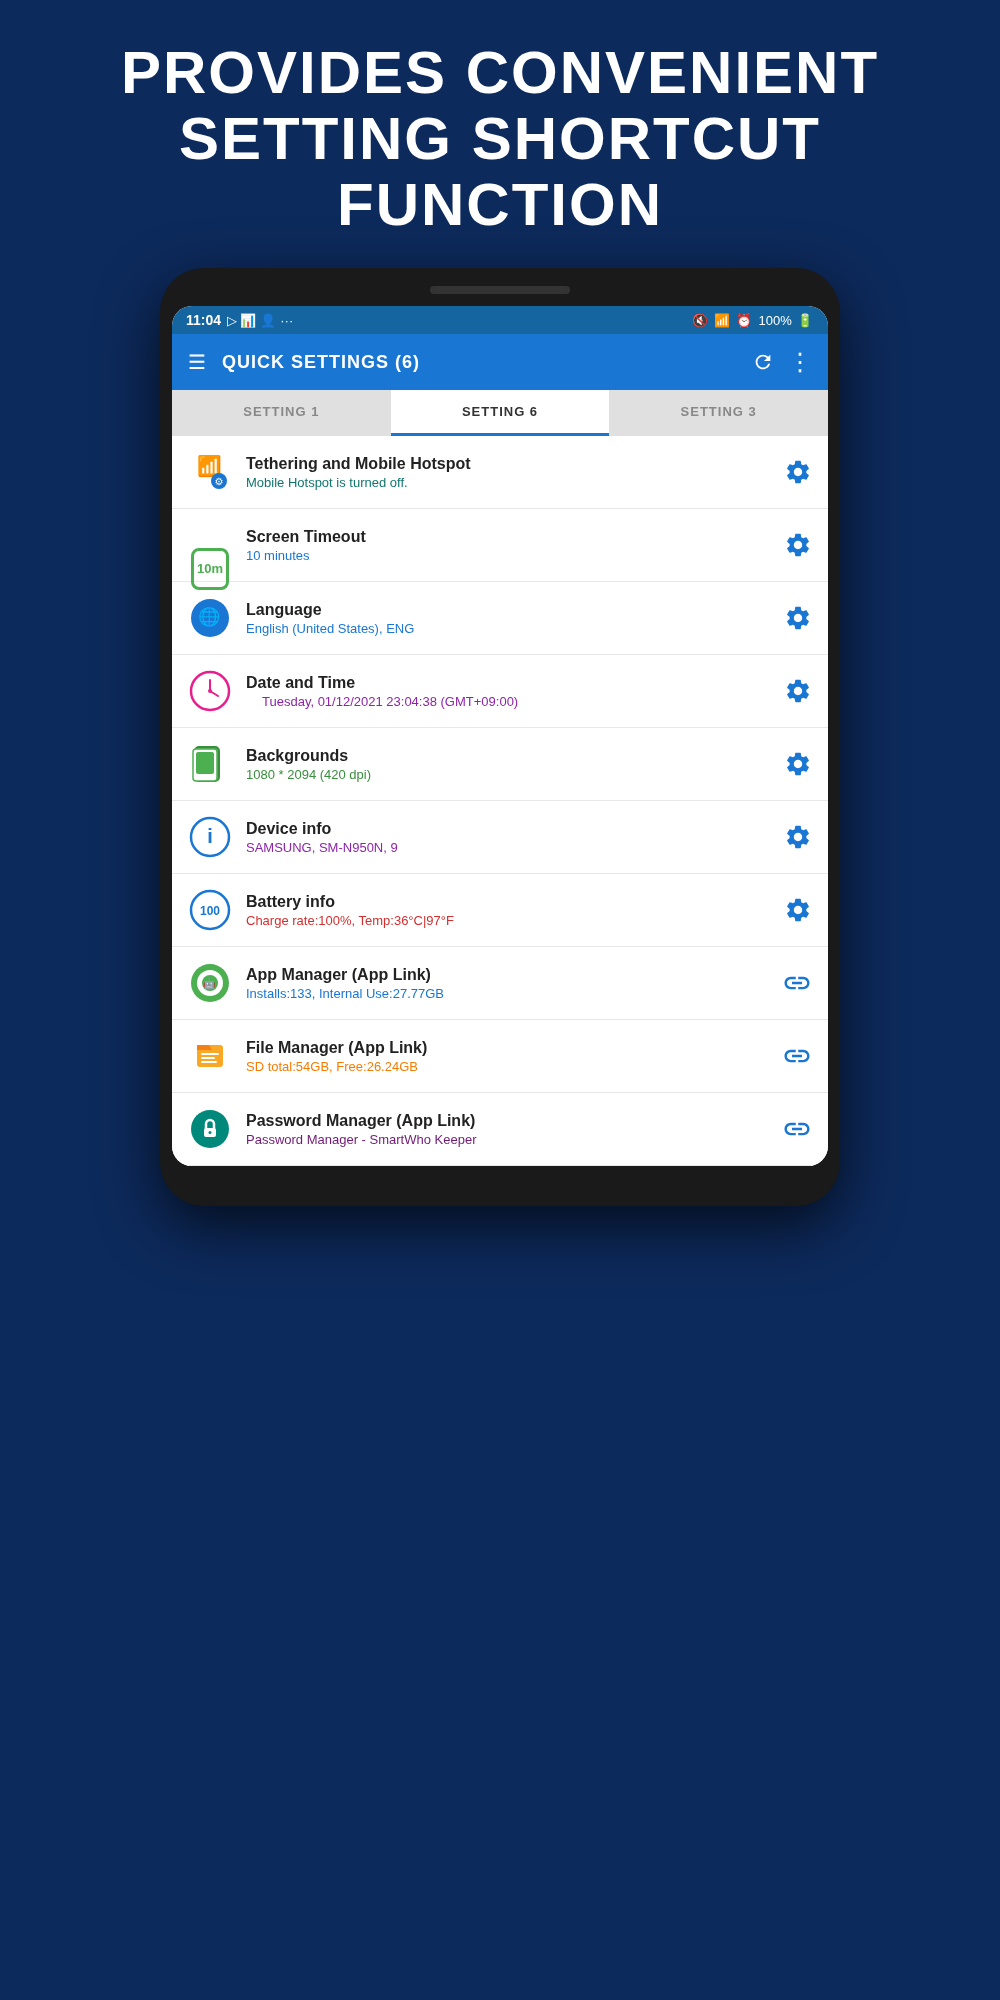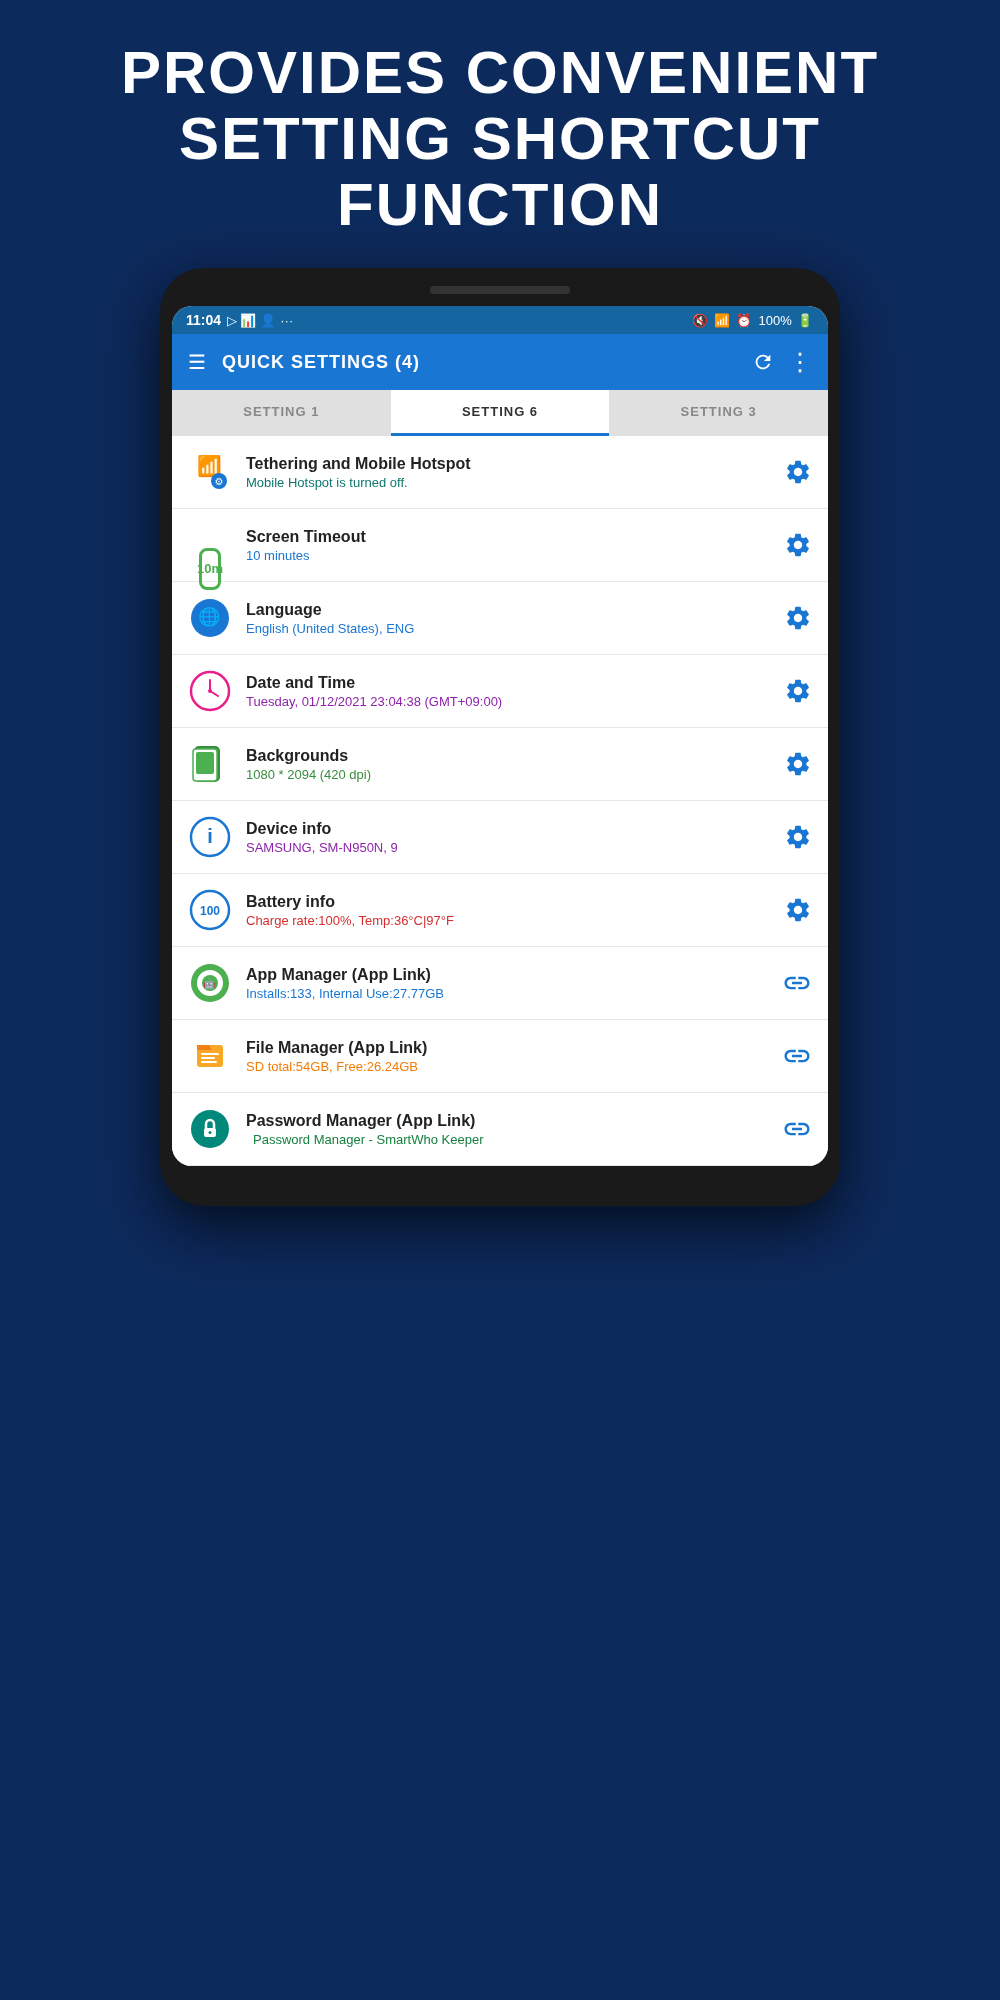--- a/index.html
+++ b/index.html
@@ -190,21 +190,21 @@
           <span>🔇</span>
           <span>📶</span>
           <span>⏰</span>
           <span>100%</span>
           <span>🔋</span>
         </div>
       </div>
 
       <div class="app-bar">
         <div class="icon-btn">☰</div>
-        <div class="app-bar-title">QUICK SETTINGS (4)</div>
+        <div class="app-bar-title">QUICK SETTINGS (6)</div>
         <div class="app-bar-icons">
           <div class="icon-btn" style="font-size:22px;">
 
             <svg width="22" height="22" viewBox="0 0 24 24" fill="white">
               <path d="M17.65 6.35A7.958 7.958 0 0 0 12 4c-4.42 0-7.99 3.58-7.99 8s3.57 8 7.99 8c3.73 0 6.84-2.55 7.73-6h-2.08A5.99 5.99 0 0 1 12 18c-3.31 0-6-2.69-6-6s2.69-6 6-6c1.66 0 3.14.69 4.22 1.78L13 11h7V4l-2.35 2.35z"></path>
             </svg>
           </div>
           <div class="icon-btn" style="font-size:24px;">⋮</div>
         </div>
       </div>
@@ -234,21 +234,21 @@
           </div>
           <div class="setting-action">
             <svg width="28" height="28" viewBox="0 0 24 24" fill="#1976d2">
               <path d="M19.14 12.94c.04-.3.06-.61.06-.94 0-.32-.02-.64-.07-.94l2.03-1.58c.18-.14.23-.41.12-.61l-1.92-3.32c-.12-.22-.37-.29-.59-.22l-2.39.96c-.5-.38-1.03-.7-1.62-.94l-.36-2.54c-.04-.24-.24-.41-.48-.41h-3.84c-.24 0-.43.17-.47.41l-.36 2.54c-.59.24-1.13.57-1.62.94l-2.39-.96c-.22-.08-.47 0-.59.22L2.74 8.87c-.12.21-.08.47.12.61l2.03 1.58c-.05.3-.09.63-.09.94s.02.64.07.94l-2.03 1.58c-.18.14-.23.41-.12.61l1.92 3.32c.12.22.37.29.59.22l2.39-.96c.5.38 1.03.7 1.62.94l.36 2.54c.05.24.24.41.48.41h3.84c.24 0 .44-.17.47-.41l.36-2.54c.59-.24 1.13-.56 1.62-.94l2.39.96c.22.08.47 0 .59-.22l1.92-3.32c.12-.22.07-.47-.12-.61l-2.01-1.58zM12 15.6c-1.98 0-3.6-1.62-3.6-3.6s1.62-3.6 3.6-3.6 3.6 1.62 3.6 3.6-1.62 3.6-3.6 3.6z"></path>
             </svg>
           </div>
         </div>
 
         <div class="setting-item">
           <div class="setting-icon">
-            <div style="width:22px;height:42px;border:3px solid #4caf50;border-radius:8px;display:flex;align-items:center;justify-content:center;color:#4caf50;font-size:13px;font-weight:bold;margin-top:47px;">10m</div>
+            <div style="width:38px;height:42px;border:3px solid #4caf50;border-radius:8px;display:flex;align-items:center;justify-content:center;color:#4caf50;font-size:13px;font-weight:bold;margin-top:47px;">10m</div>
           </div>
           <div class="setting-content">
             <div class="setting-title">Screen Timeout</div>
             <div class="setting-subtitle" style="color:#1976d2;">10 minutes</div>
           </div>
           <div class="setting-action">
             <svg width="28" height="28" viewBox="0 0 24 24" fill="#1976d2">
               <path d="M19.14 12.94c.04-.3.06-.61.06-.94 0-.32-.02-.64-.07-.94l2.03-1.58c.18-.14.23-.41.12-.61l-1.92-3.32c-.12-.22-.37-.29-.59-.22l-2.39.96c-.5-.38-1.03-.7-1.62-.94l-.36-2.54c-.04-.24-.24-.41-.48-.41h-3.84c-.24 0-.43.17-.47.41l-.36 2.54c-.59.24-1.13.57-1.62.94l-2.39-.96c-.22-.08-.47 0-.59.22L2.74 8.87c-.12.21-.08.47.12.61l2.03 1.58c-.05.3-.09.63-.09.94s.02.64.07.94l-2.03 1.58c-.18.14-.23.41-.12.61l1.92 3.32c.12.22.37.29.59.22l2.39-.96c.5.38 1.03.7 1.62.94l.36 2.54c.05.24.24.41.48.41h3.84c.24 0 .44-.17.47-.41l.36-2.54c.59-.24 1.13-.56 1.62-.94l2.39.96c.22.08.47 0 .59-.22l1.92-3.32c.12-.22.07-.47-.12-.61l-2.01-1.58zM12 15.6c-1.98 0-3.6-1.62-3.6-3.6s1.62-3.6 3.6-3.6 3.6 1.62 3.6 3.6-1.62 3.6-3.6 3.6z"></path>
             </svg>
           </div>
@@ -276,21 +276,21 @@
           <div class="setting-icon">
             <svg width="42" height="42" viewBox="0 0 42 42">
               <circle cx="21" cy="21" r="19" fill="white" stroke="#e91e8c" stroke-width="2.5"></circle>
               <circle cx="21" cy="21" r="2" fill="#e91e8c"></circle>
               <line x1="21" y1="21" x2="21" y2="10" stroke="#e91e8c" stroke-width="2" stroke-linecap="round"></line>
               <line x1="21" y1="21" x2="29" y2="26" stroke="#e91e8c" stroke-width="2" stroke-linecap="round"></line>
             </svg>
           </div>
           <div class="setting-content">
             <div class="setting-title">Date and Time</div>
-            <div class="setting-subtitle" style="color:#8e24aa;">Tuesday,  01/12/2021 23:04:38  (GMT+09:00)</div>
+            <div class="setting-subtitle" style="color:#8e24aa;margin-left:16px;">Tuesday,  01/12/2021 23:04:38  (GMT+09:00)</div>
           </div>
           <div class="setting-action">
             <svg width="28" height="28" viewBox="0 0 24 24" fill="#1976d2">
               <path d="M19.14 12.94c.04-.3.06-.61.06-.94 0-.32-.02-.64-.07-.94l2.03-1.58c.18-.14.23-.41.12-.61l-1.92-3.32c-.12-.22-.37-.29-.59-.22l-2.39.96c-.5-.38-1.03-.7-1.62-.94l-.36-2.54c-.04-.24-.24-.41-.48-.41h-3.84c-.24 0-.43.17-.47.41l-.36 2.54c-.59.24-1.13.57-1.62.94l-2.39-.96c-.22-.08-.47 0-.59.22L2.74 8.87c-.12.21-.08.47.12.61l2.03 1.58c-.05.3-.09.63-.09.94s.02.64.07.94l-2.03 1.58c-.18.14-.23.41-.12.61l1.92 3.32c.12.22.37.29.59.22l2.39-.96c.5.38 1.03.7 1.62.94l.36 2.54c.05.24.24.41.48.41h3.84c.24 0 .44-.17.47-.41l.36-2.54c.59-.24 1.13-.56 1.62-.94l2.39.96c.22.08.47 0 .59-.22l1.92-3.32c.12-.22.07-.47-.12-.61l-2.01-1.58zM12 15.6c-1.98 0-3.6-1.62-3.6-3.6s1.62-3.6 3.6-3.6 3.6 1.62 3.6 3.6-1.62 3.6-3.6 3.6z"></path>
             </svg>
           </div>
         </div>
 
         <div class="setting-item">
           <div class="setting-icon">
@@ -393,21 +393,21 @@
           <div class="setting-icon">
             <svg width="42" height="42" viewBox="0 0 42 42">
               <circle cx="21" cy="21" r="19" fill="#00897b"></circle>
               <rect x="15" y="20" width="12" height="9" rx="2" fill="white"></rect>
               <path d="M17 20 v-4 a4 4 0 0 1 8 0 v4" fill="none" stroke="white" stroke-width="2.5" stroke-linecap="round"></path>
               <circle cx="21" cy="24.5" r="1.5" fill="#00897b"></circle>
             </svg>
           </div>
           <div class="setting-content">
             <div class="setting-title">Password Manager (App Link)</div>
-            <div class="setting-subtitle" style="color:#15803d;margin-left:7px;">Password Manager - SmartWho Keeper</div>
+            <div class="setting-subtitle" style="color:#701a75;">Password Manager - SmartWho Keeper</div>
           </div>
           <div class="setting-action">
             <svg width="30" height="30" viewBox="0 0 24 24" fill="#1976d2">
               <path d="M3.9 12c0-1.71 1.39-3.1 3.1-3.1h4V7H7c-2.76 0-5 2.24-5 5s2.24 5 5 5h4v-1.9H7c-1.71 0-3.1-1.39-3.1-3.1zM8 13h8v-2H8v2zm9-6h-4v1.9h4c1.71 0 3.1 1.39 3.1 3.1s-1.39 3.1-3.1 3.1h-4V17h4c2.76 0 5-2.24 5-5s-2.24-5-5-5z"></path>
             </svg>
           </div>
         </div>
 
       </div>
     </div>

